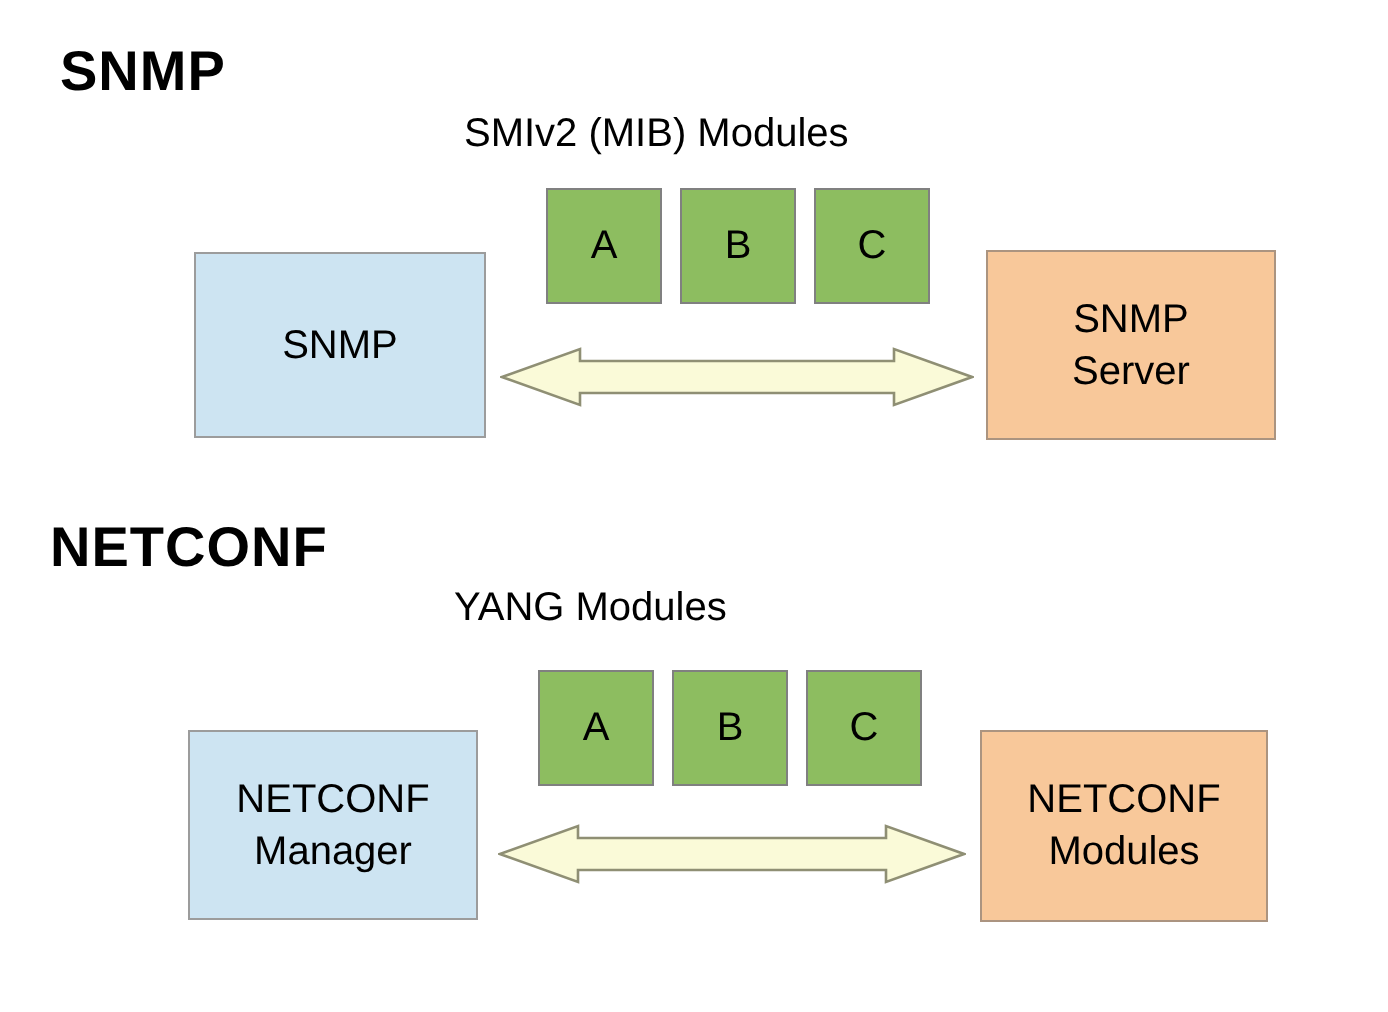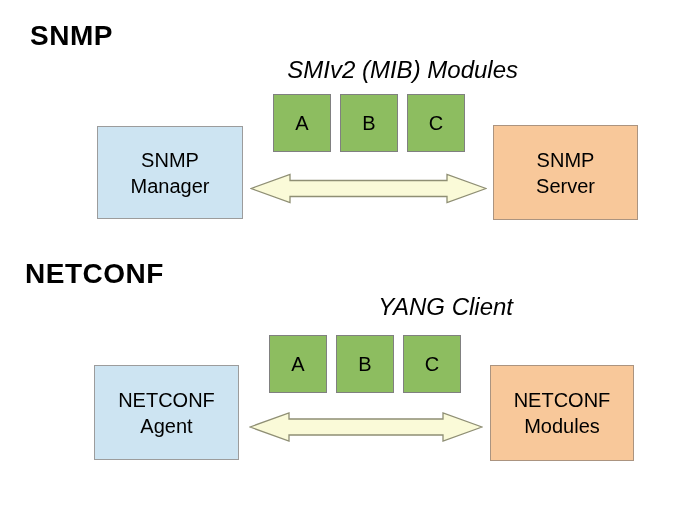--- a/index.html
+++ b/index.html
@@ -36,24 +36,23 @@
   .section-title {
     position: absolute;
     font-size: 28px;
     font-weight: bold;
     letter-spacing: 0.5px;
     white-space: nowrap;
   }
   .modules-label {
     position: absolute;
     width: 286px;
-    text-align: right;
-    font-size: 24px;
+    text-align: left;
+    font-size: 20px;
     white-space: nowrap;
-    font-style: italic;
   }
   .modules-row {
     position: absolute;
     display: flex;
     gap: 9px;
   }
   .module-square {
     width: 58px;
     height: 58px;
     background: var(--module-fill);
@@ -103,49 +102,48 @@
     <div class="modules-label" style="left:232px; top:56px;">SMIv2 (MIB) Modules</div>
 
     <div class="modules-row" style="left:273px; top:94px;">
       <div class="module-square">A</div>
       <div class="module-square">B</div>
       <div class="module-square">C</div>
     </div>
 
     <div class="node-box left" style="left:97px; top:126px; width:146px; height:93px;">
       <span>SNMP</span>
-      <span>Manager</span>
     </div>
 
     <div class="node-box right" style="left:493px; top:125px; width:145px; height:95px;">
       <span>SNMP</span>
       <span>Server</span>
     </div>
 
     <div class="arrow-wrap" style="left:250px; top:173px;">
       <svg width="237" height="31" viewBox="0 0 237 31">
         <polygon class="arrow-poly" points="1,15.5 40,1.5 40,7.5 197,7.5 197,1.5 236,15.5 197,29.5 197,23.5 40,23.5 40,29.5"></polygon>
       </svg>
     </div>
   </div>
 
   <div class="section" style="top:252px;">
     <div class="section-title" style="left:25px; top:6px;">NETCONF</div>
 
-    <div class="modules-label" style="left:227px; top:41px;">YANG Client</div>
+    <div class="modules-label" style="left:227px; top:41px;">YANG Modules</div>
 
     <div class="modules-row" style="left:269px; top:83px;">
       <div class="module-square">A</div>
       <div class="module-square">B</div>
       <div class="module-square">C</div>
     </div>
 
     <div class="node-box left" style="left:94px; top:113px; width:145px; height:95px;">
       <span>NETCONF</span>
-      <span>Agent</span>
+      <span>Manager</span>
     </div>
 
     <div class="node-box right" style="left:490px; top:113px; width:144px; height:96px;">
       <span>NETCONF</span>
       <span>Modules</span>
     </div>
 
     <div class="arrow-wrap" style="left:249px; top:159px;">
       <svg width="234" height="32" viewBox="0 0 234 32">
         <polygon class="arrow-poly" points="1,16 40,2 40,8 194,8 194,2 233,16 194,30 194,24 40,24 40,30"></polygon>

